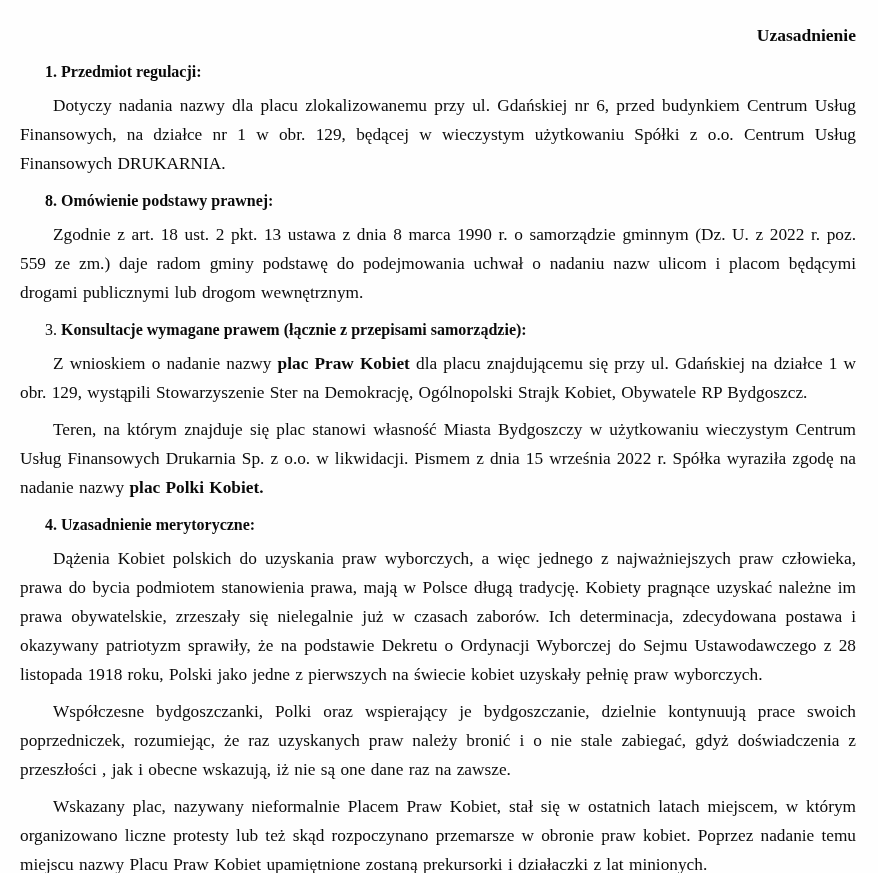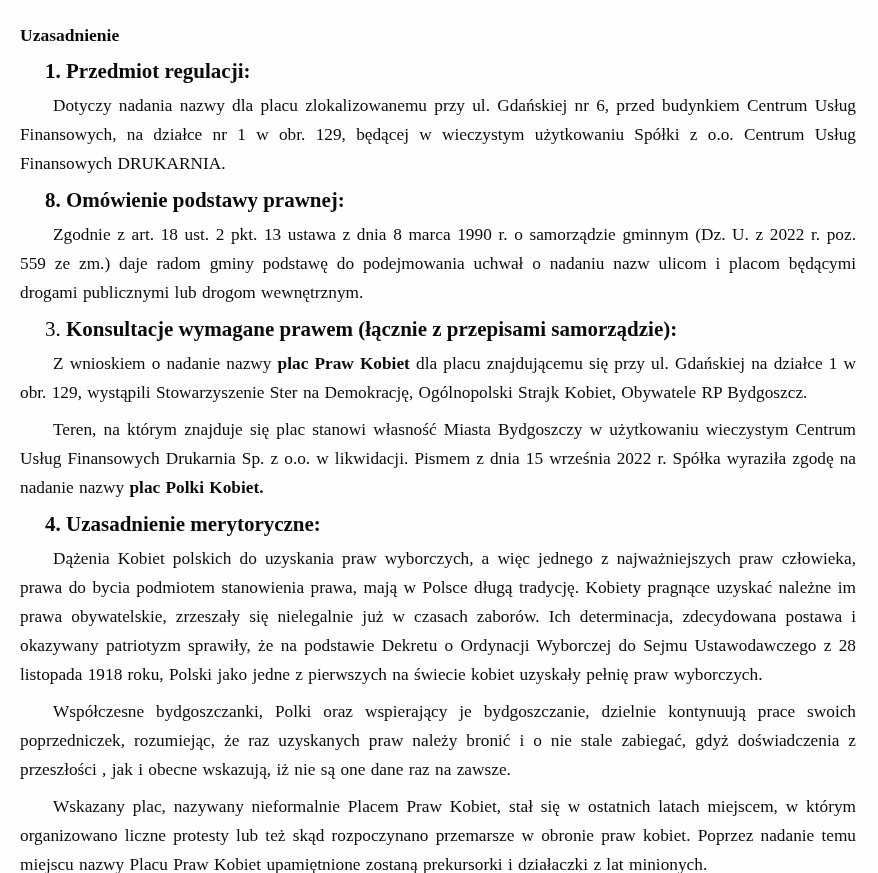--- a/index.html
+++ b/index.html
@@ -14,26 +14,26 @@
     overflow: hidden;
     background: #fefefe;
     padding: 24px 22px 0 20px;
     font-family: "Liberation Serif", "DejaVu Serif", serif;
     font-size: 17.3px;
     color: #0a0a0a;
   }
   .title {
     font-size: 17.5px;
     font-weight: bold;
-    text-align: left;
+    text-align: right;
     margin: 0 0 13px 0;
     line-height: 23px;
   }
   .heading {
-    font-size: 21px;
+    font-size: 16px;
     font-weight: normal;
     margin: 11px 0 8px 0;
     padding-left: 25px;
     line-height: 23px;
   }
   .para {
     margin: 0 0 8px 0;
     text-align: justify;
     text-indent: 33px;
     line-height: 29px;

